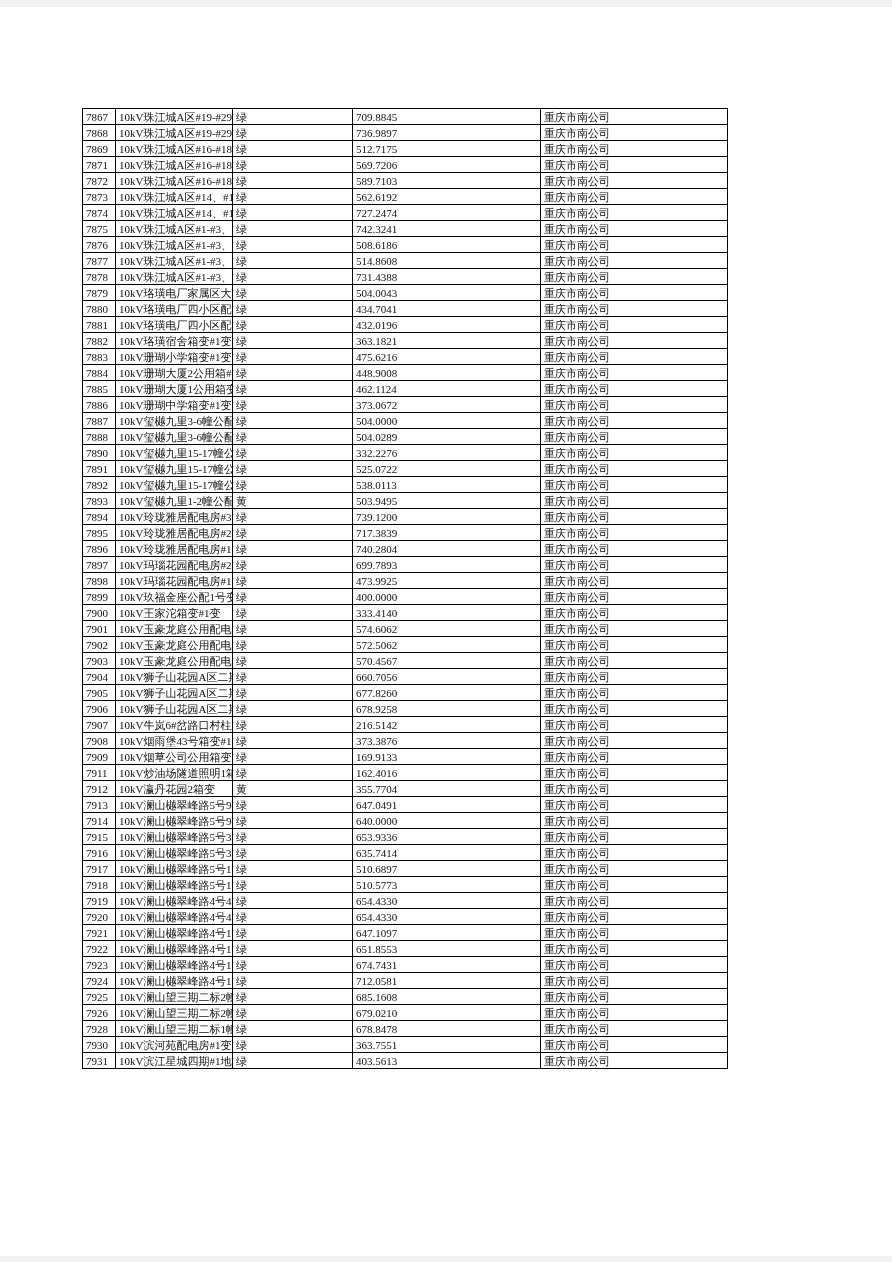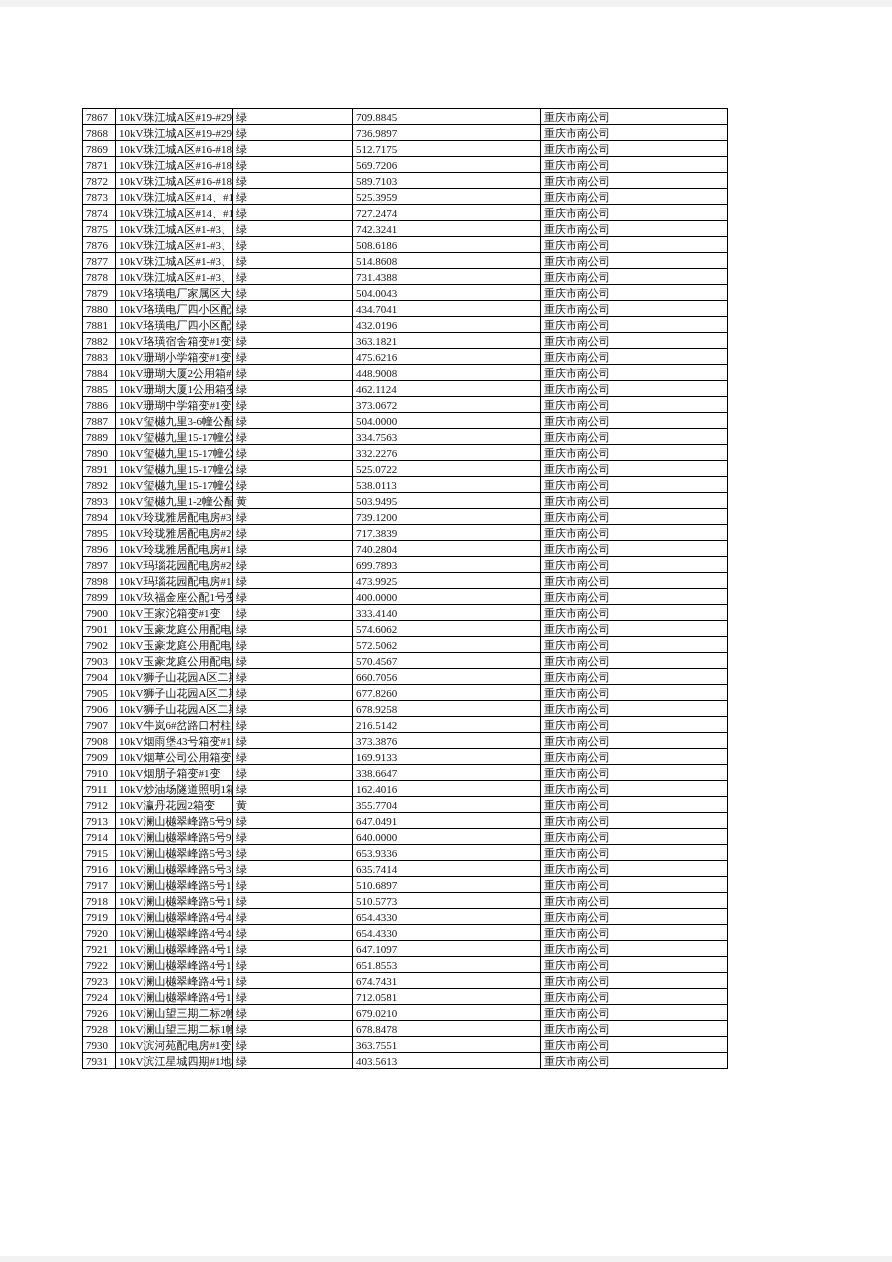--- a/index.html
+++ b/index.html
@@ -91,21 +91,21 @@
         <td class="c0">7872</td>
         <td class="c1">10kV珠江城A区#16-#18</td>
         <td class="c2">绿</td>
         <td class="c3">589.7103</td>
         <td class="c4">重庆市南公司</td>
       </tr>
       <tr>
         <td class="c0">7873</td>
         <td class="c1">10kV珠江城A区#14、#1</td>
         <td class="c2">绿</td>
-        <td class="c3">525.3959</td>
+        <td class="c3">562.6192</td>
         <td class="c4">重庆市南公司</td>
       </tr>
       <tr>
         <td class="c0">7874</td>
         <td class="c1">10kV珠江城A区#14、#1</td>
         <td class="c2">绿</td>
         <td class="c3">727.2474</td>
         <td class="c4">重庆市南公司</td>
       </tr>
       <tr>
@@ -193,24 +193,24 @@
         <td class="c4">重庆市南公司</td>
       </tr>
       <tr>
         <td class="c0">7887</td>
         <td class="c1">10kV玺樾九里3-6幢公配</td>
         <td class="c2">绿</td>
         <td class="c3">504.0000</td>
         <td class="c4">重庆市南公司</td>
       </tr>
       <tr>
-        <td class="c0">7889</td>
-        <td class="c1">10kV玺樾九里15-17幢公</td>
-        <td class="c2">绿</td>
-        <td class="c3">334.7563</td>
+        <td class="c0">7888</td>
+        <td class="c1">10kV玺樾九里3-6幢公配</td>
+        <td class="c2">绿</td>
+        <td class="c3">504.0289</td>
         <td class="c4">重庆市南公司</td>
       </tr>
       <tr>
         <td class="c0">7890</td>
         <td class="c1">10kV玺樾九里15-17幢公</td>
         <td class="c2">绿</td>
         <td class="c3">332.2276</td>
         <td class="c4">重庆市南公司</td>
       </tr>
       <tr>
@@ -340,27 +340,20 @@
         <td class="c4">重庆市南公司</td>
       </tr>
       <tr>
         <td class="c0">7909</td>
         <td class="c1">10kV烟草公司公用箱变1</td>
         <td class="c2">绿</td>
         <td class="c3">169.9133</td>
         <td class="c4">重庆市南公司</td>
       </tr>
       <tr>
-        <td class="c0">7910</td>
-        <td class="c1">10kV烟朋子箱变#1变</td>
-        <td class="c2">绿</td>
-        <td class="c3">338.6647</td>
-        <td class="c4">重庆市南公司</td>
-      </tr>
-      <tr>
         <td class="c0">7911</td>
         <td class="c1">10kV炒油场隧道照明1箱</td>
         <td class="c2">绿</td>
         <td class="c3">162.4016</td>
         <td class="c4">重庆市南公司</td>
       </tr>
       <tr>
         <td class="c0">7912</td>
         <td class="c1">10kV瀛丹花园2箱变</td>
         <td class="c2">黄</td>
@@ -442,20 +435,27 @@
         <td class="c1">10kV澜山樾翠峰路4号1-3</td>
         <td class="c2">绿</td>
         <td class="c3">674.7431</td>
         <td class="c4">重庆市南公司</td>
       </tr>
       <tr>
         <td class="c0">7924</td>
         <td class="c1">10kV澜山樾翠峰路4号1-3</td>
         <td class="c2">绿</td>
         <td class="c3">712.0581</td>
+        <td class="c4">重庆市南公司</td>
+      </tr>
+      <tr>
+        <td class="c0">7925</td>
+        <td class="c1">10kV澜山望三期二标2幢</td>
+        <td class="c2">绿</td>
+        <td class="c3">685.1608</td>
         <td class="c4">重庆市南公司</td>
       </tr>
       <tr>
         <td class="c0">7926</td>
         <td class="c1">10kV澜山望三期二标2幢</td>
         <td class="c2">绿</td>
         <td class="c3">679.0210</td>
         <td class="c4">重庆市南公司</td>
       </tr>
       <tr>

